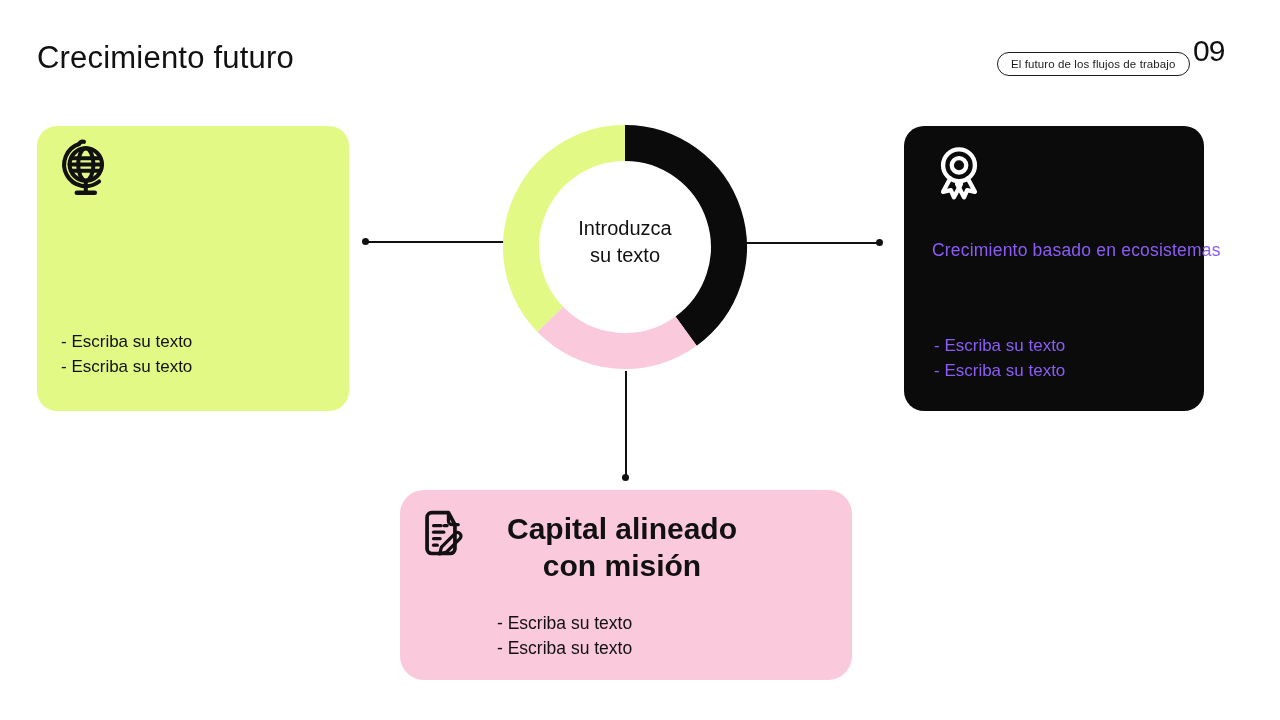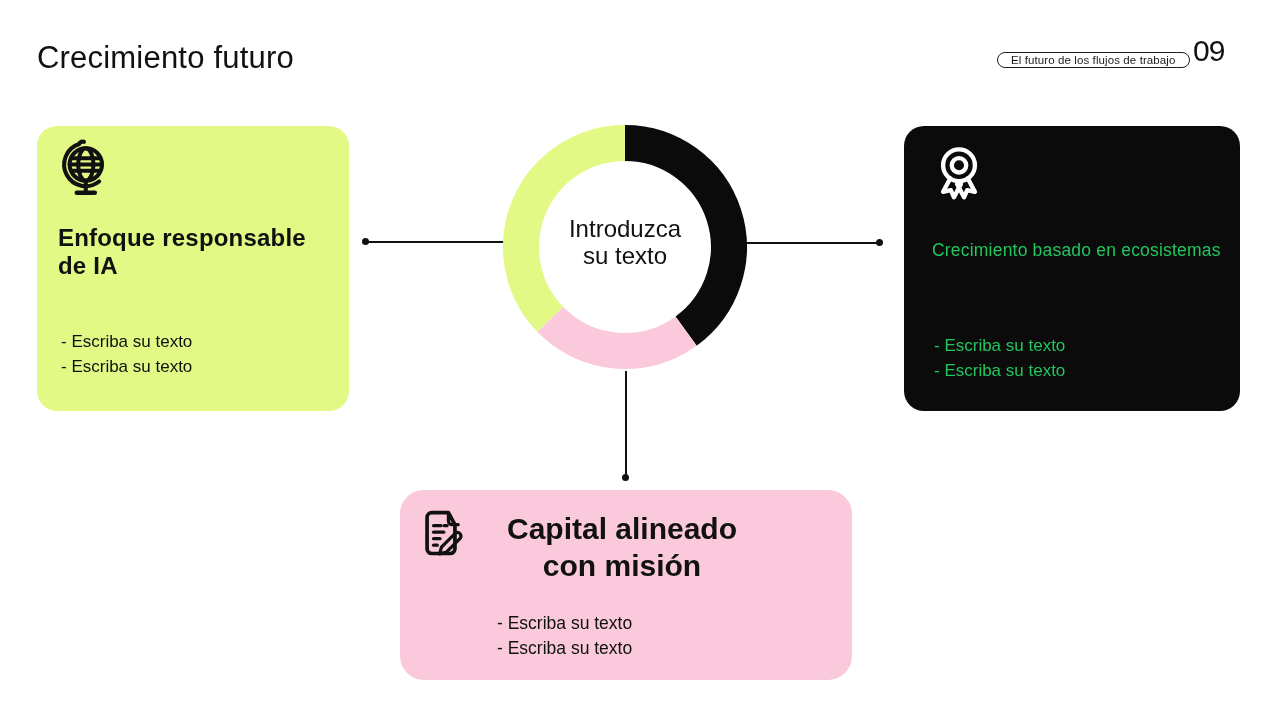--- a/index.html
+++ b/index.html
@@ -6,44 +6,44 @@
   .slide{
     position:relative;width:1280px;height:720px;background:#ffffff;
     font-family:"Liberation Sans",sans-serif;color:#111;overflow:hidden;
   }
   .abs{position:absolute;}
   .preline{white-space:pre-line;}
 
   .page-title{left:37px;top:40px;font-size:31px;font-weight:500;letter-spacing:.2px;}
 
   .badge{
-    left:997px;top:52px;height:16px;display:flex;align-items:center;
+    left:997px;top:52px;height:24px;display:flex;align-items:center;
     border:1.3px solid #1c1c1c;border-radius:999px;padding:4px 13px;
     font-size:11.5px;letter-spacing:.1px;color:#1c1c1c;box-sizing:border-box;
   }
   .page-number{left:1193px;top:34px;font-size:30px;font-weight:500;letter-spacing:-1px;}
 
   .card{border-radius:20px;box-sizing:border-box;}
   .card-left{left:37px;top:126px;width:312px;height:285px;background:#e3f985;}
-  .card-right{left:904px;top:126px;width:336px;height:285px;background:#0b0b0b;color:#22c55e;}
+  .card-right{left:904px;top:126px;width:300px;height:285px;background:#0b0b0b;color:#8b5cf6;}
   .card-bottom{left:400px;top:490px;width:452px;height:190px;background:#fbc9dc;border-radius:24px;}
 
   .card-title-left{left:21px;top:98px;font-size:24px;font-weight:600;line-height:28px;letter-spacing:.2px;}
   .bullets-left{left:24px;top:204px;font-size:17px;line-height:24.5px;font-weight:400;}
 
   .card-title-right{left:28px;top:114px;font-size:17.5px;font-weight:500;white-space:nowrap;letter-spacing:.2px;}
   .bullets-right{left:30px;top:207px;font-size:17px;line-height:25px;}
 
   .card-title-bottom{left:0;right:8px;top:20px;text-align:center;font-size:30px;font-weight:600;line-height:37px;}
   .bullets-bottom{left:97px;top:121px;font-size:17.5px;line-height:25px;}
 
   .donut-svg{left:495px;top:117px;}
   .donut-label{
     left:545px;top:215px;width:160px;text-align:center;
-    font-size:24px;font-weight:500;line-height:27px;color:#111;
+    font-size:20px;font-weight:500;line-height:27px;color:#111;
   }
 
   .connector{background:#111;}
   .conn-left{left:366px;top:241px;width:139px;height:1.6px;}
   .conn-right{left:746px;top:242px;width:134px;height:1.6px;}
   .conn-bottom{left:625px;top:371px;width:1.6px;height:107px;}
   .conn-dot{width:7px;height:7px;border-radius:50%;background:#111;}
   .dot-left{left:362px;top:238px;}
   .dot-right{left:876px;top:239px;}
   .dot-bottom{left:622px;top:474px;}
@@ -83,22 +83,20 @@
       <circle cx="32" cy="27" r="18"></circle>
       <ellipse cx="32" cy="27" rx="8.5" ry="18"></ellipse>
       <line x1="16" y1="20" x2="48" y2="20"></line>
       <line x1="14" y1="27" x2="50" y2="27"></line>
       <line x1="16" y1="34" x2="48" y2="34"></line>
       <path d="M 24.6 4.2 A 24 24 0 1 0 46.8 45.9"></path>
       <path d="M 24.6 4.2 Q 26.2 0.8 30 1.8"></path>
       <line x1="32" y1="45" x2="32" y2="56"></line>
       <line x1="22" y1="58.5" x2="42" y2="58.5" stroke-width="5"></line>
     </svg>
-    <div class="abs card-title-left preline">Enfoque responsable
- de IA</div>
     <div class="abs bullets-left">
       <div>- Escriba su texto</div>
       <div>- Escriba su texto</div>
     </div>
   </div>
 
   <div class="abs card card-right">
     <svg class="abs icon-box" style="left:28px;top:16px" width="54" height="62" viewBox="0 0 56 64" fill="none" stroke="#ffffff" stroke-width="4.5" stroke-linecap="round" stroke-linejoin="round">
       <circle cx="28" cy="24" r="16.5"></circle>
       <circle cx="28" cy="24" r="7.5"></circle>

